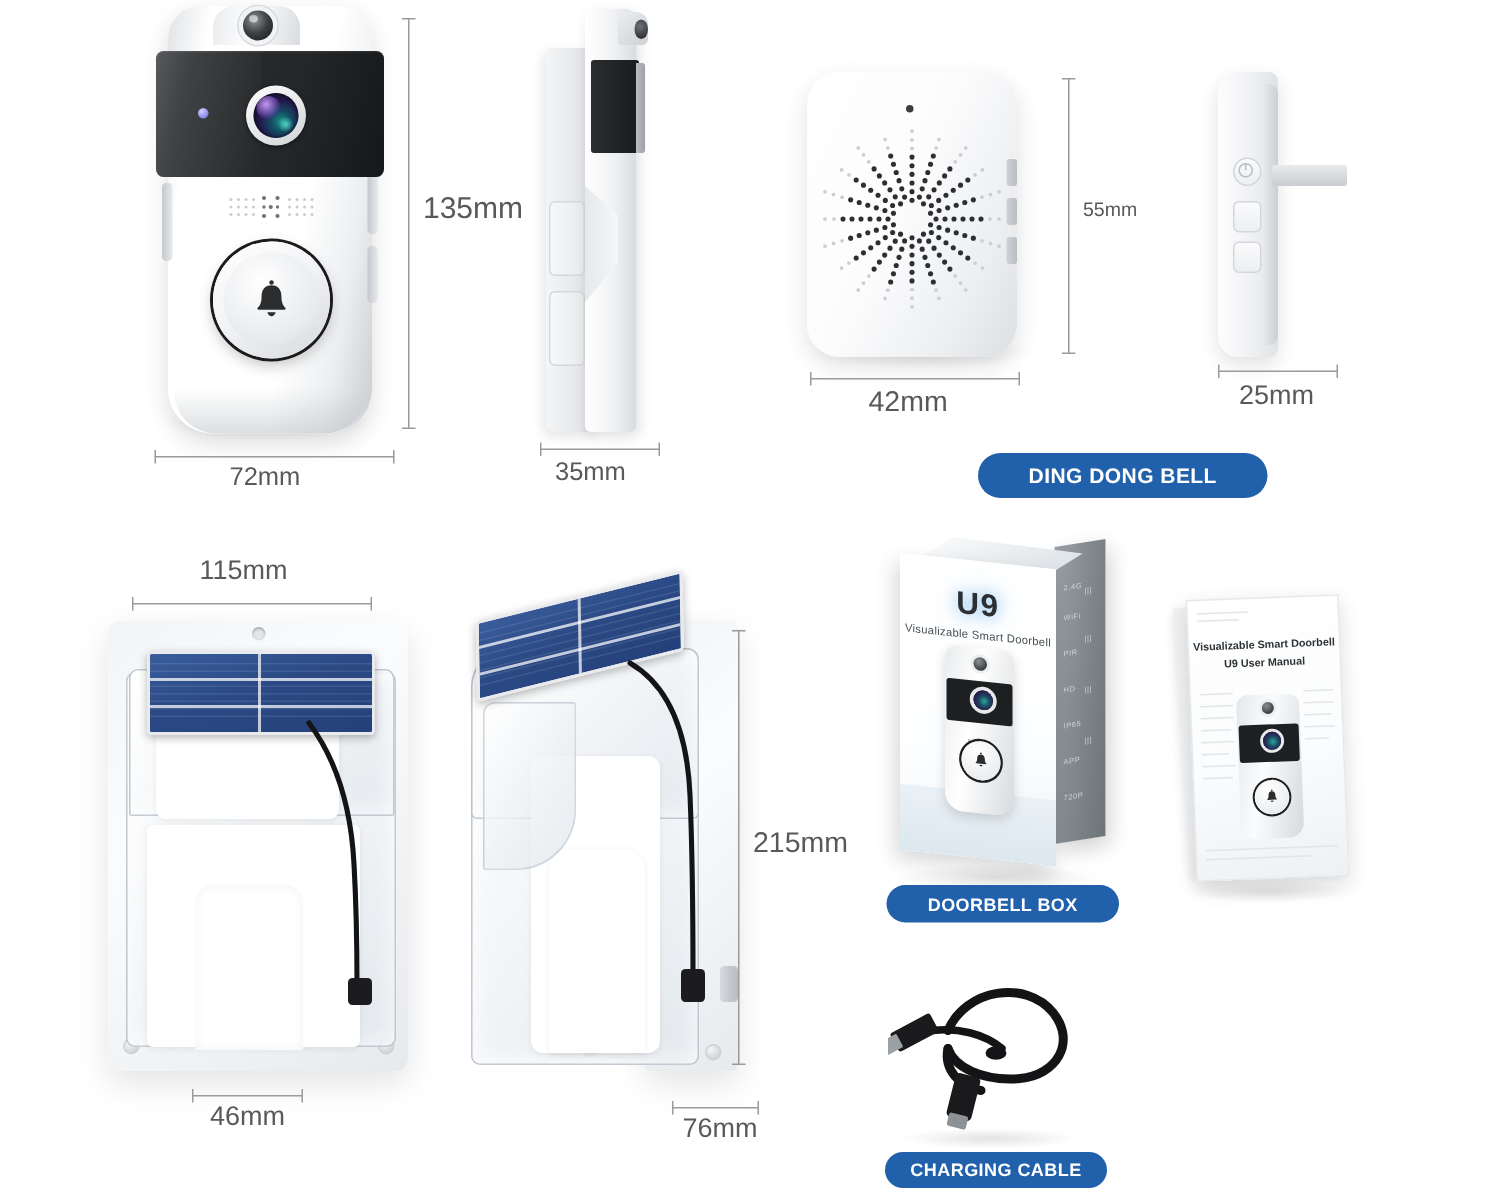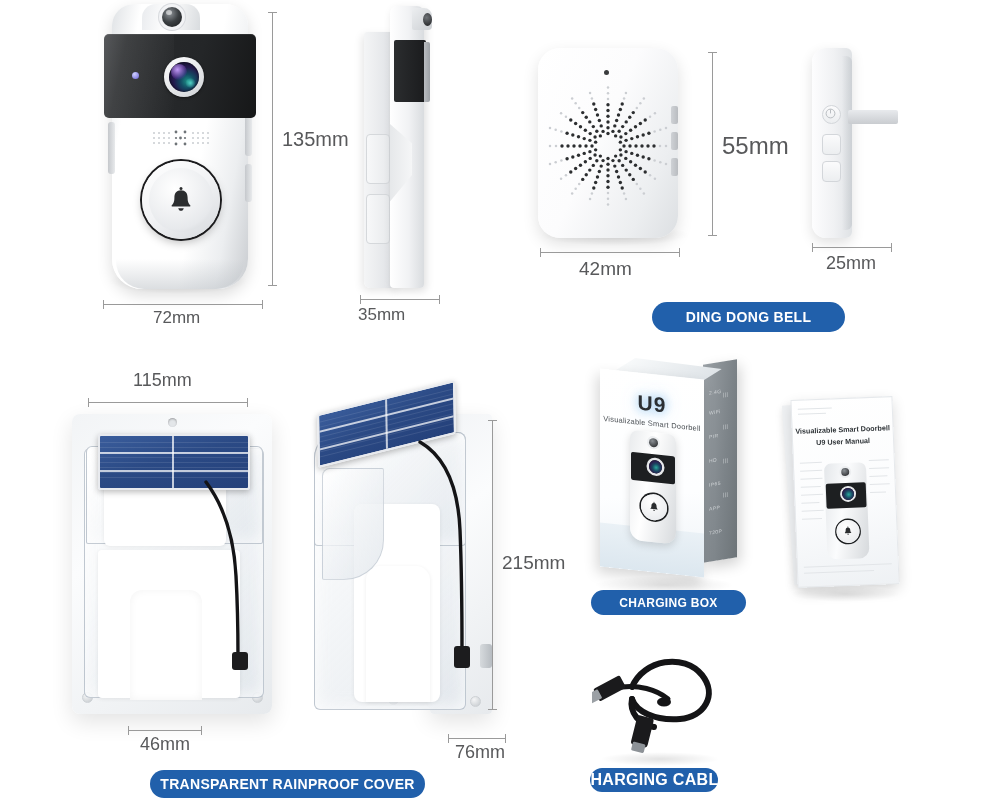--- a/index.html
+++ b/index.html
@@ -394,21 +394,21 @@
         <div class="cap l"></div>
         <div class="cap r"></div>
     </div>
     <div class="dim-txt" style="left:153px;top:308px;font-size:17px;">72mm</div>
 
     <div class="dim-h" style="left:360px;top:295px;width:80px;">
       <div class="bar"></div>
         <div class="cap l"></div>
         <div class="cap r"></div>
     </div>
-    <div class="dim-txt" style="left:358px;top:305px;font-size:17px;">35mm</div>
+    <div class="dim-txt" style="left:370px;top:305px;font-size:17px;">35mm</div>
 
   </div>
 
   <div class="abs" style="left:500px;top:0;width:500px;height:340px;">
 
     <div class="soft-shadow" style="left:40px;top:224px;width:150px;height:22px;"></div>
 
     <div class="ddb-front" style="left:38px;top:48px;">
       <div class="ddb-body"></div>
       <div class="ddb-mic"></div>
@@ -602,21 +602,21 @@
       </div>
       <div class="ddbs-key" style="top:86px;height:19px;"></div>
       <div class="ddbs-key" style="top:113px;height:19px;"></div>
     </div>
 
     <div class="dim-v" style="left:208px;top:52px;height:184px;">
       <div class="bar"></div>
         <div class="cap t"></div>
         <div class="cap b"></div>
     </div>
-    <div class="dim-txt" style="left:222px;top:132px;font-size:24px;">55mm</div>
+    <div class="dim-txt" style="left:222px;top:132px;font-size:13px;">55mm</div>
 
     <div class="dim-h" style="left:40px;top:248px;width:140px;">
       <div class="bar"></div>
         <div class="cap l"></div>
         <div class="cap r"></div>
     </div>
     <div class="dim-txt" style="left:79px;top:258px;font-size:19px;">42mm</div>
 
     <div class="dim-h" style="left:312px;top:243px;width:80px;">
       <div class="bar"></div>
@@ -716,21 +716,20 @@
     </div>
     <div class="dim-txt" style="left:140px;top:374px;font-size:18px;">46mm</div>
 
     <div class="dim-h" style="left:448px;top:374px;width:58px;">
       <div class="bar"></div>
         <div class="cap l"></div>
         <div class="cap r"></div>
     </div>
     <div class="dim-txt" style="left:455px;top:382px;font-size:18px;">76mm</div>
 
-    <div class="pill" style="left:150px;top:410px;width:275px;height:28px;font-size:14px;">TRANSPARENT RAINPROOF COVER</div>
   </div>
 
   <div class="abs" style="left:570px;top:350px;width:200px;height:270px;">
     <div class="soft-shadow" style="left:24px;top:226px;width:140px;height:18px;"></div>
 
     <div class="box" style="left:30px;top:12px;">
       <div class="box-side">
         <div class="box-sidetext" style="left:6px;top:26px;">2.4G</div>
         <div class="box-sidetext" style="left:6px;top:46px;">WiFi</div>
         <div class="box-sidetext" style="left:6px;top:70px;">PIR</div>
@@ -777,21 +776,21 @@
             <svg width="10" height="11" viewBox="0 0 26 28" style="position:absolute;left:8px;top:7px" aria-hidden="true">
               <circle cx="13" cy="2.4" r="1.5" fill="#2b2d2f"></circle>
               <path d="M13 4.2c-4.4 0-6.6 3.1-6.6 7.2 0 5.0-1.4 6.6-2.6 7.8-.5.5-.2 1.3.6 1.3h17.2c.8 0 1.1-.8.6-1.3-1.2-1.2-2.6-2.8-2.6-7.8 0-4.1-2.2-7.2-6.6-7.2z" fill="#2b2d2f"></path>
               <path d="M10.2 22.2c.4 1.6 1.5 2.6 2.8 2.6s2.4-1.0 2.8-2.6z" fill="#2b2d2f"></path>
             </svg>
           </div>
         </div>
       </div>
     </div>
 
-    <div class="pill" style="left:21px;top:240px;width:155px;height:25px;font-size:12px;">CHARGING BOX</div>
+    <div class="pill" style="left:21px;top:240px;width:155px;height:25px;font-size:12px;">DOORBELL BOX</div>
   </div>
 
   <div class="abs" style="left:770px;top:390px;width:210px;height:230px;">
     <div class="soft-shadow" style="left:20px;top:196px;width:110px;height:16px;"></div>
 
     <div class="manual" style="left:18px;top:8px;">
       <div class="man-page2"></div>
       <div class="man-page">
         <div class="man-line" style="left:6px;top:8px;width:34px;"></div>
         <div class="man-line" style="left:6px;top:13px;width:28px;"></div>
@@ -867,17 +866,17 @@
         </g>
 
         <g transform="rotate(14 52 94)">
           <rect x="40" y="72" width="17" height="30" rx="3" fill="#1a1a1c"></rect>
           <rect x="42" y="99" width="13" height="9" rx="1.5" fill="#8d9297"></rect>
         </g>
         <ellipse cx="72" cy="57" rx="7" ry="4.5" fill="#141416"></ellipse>
       </svg>
     </div>
 
-    <div class="pill" style="left:20px;top:128px;width:128px;height:24px;font-size:16px;">CHARGING CABLE</div>
+    <div class="pill" style="left:20px;top:128px;width:148px;height:24px;font-size:12px;">CHARGING CABLE</div>
   </div>
 
 
 </div>
 
 </body></html>

